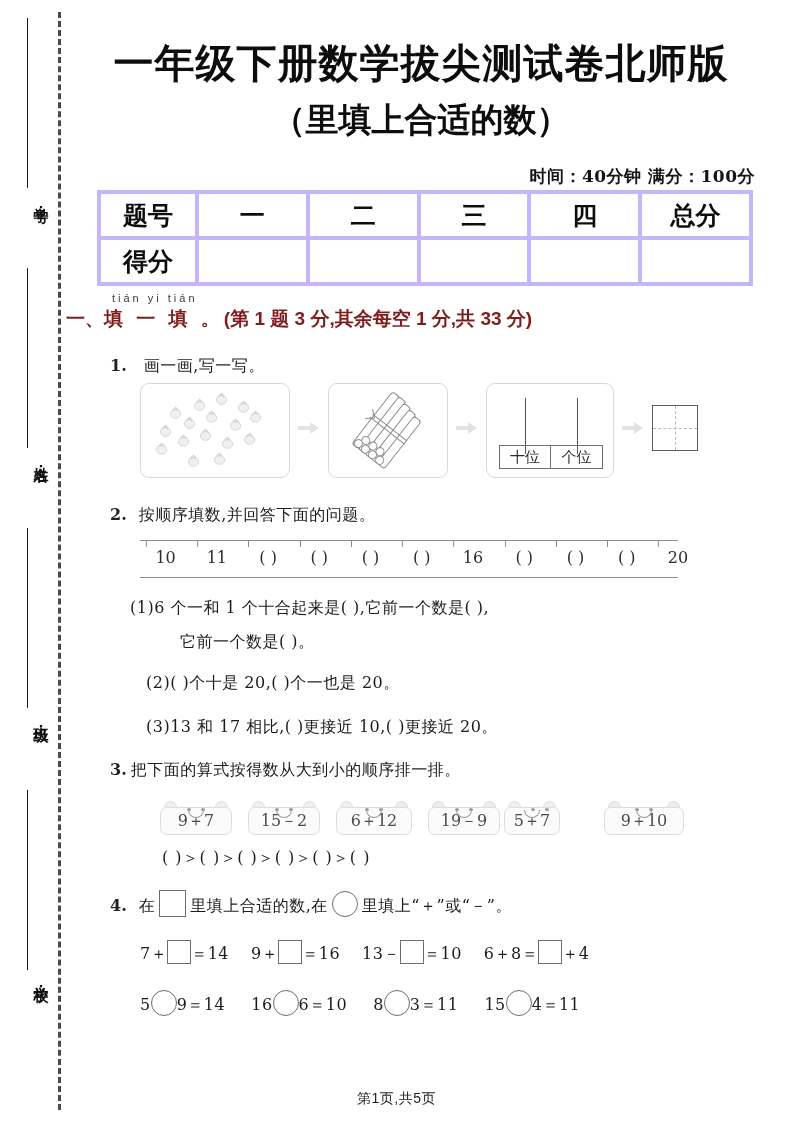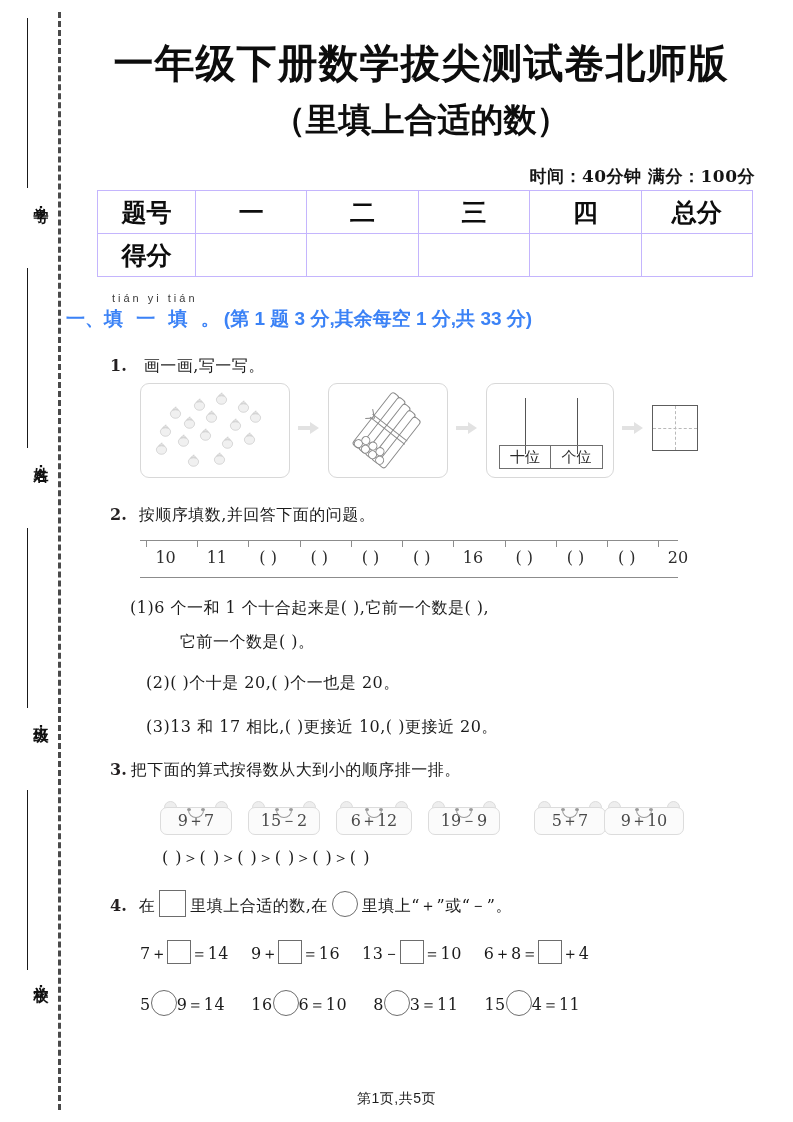--- a/index.html
+++ b/index.html
@@ -61,21 +61,21 @@
     text-align:right;
   }
 
   
   .score-table{
     position:absolute;left:97px;top:190px;
     border-collapse:collapse;
     width:656px;
   }
   .score-table td{
-    border:1px solid #c4b5fd;
+    border:4px solid #c4b5fd;
     height:40px;
     text-align:center;
     vertical-align:middle;
     font-family:"DejaVu Serif",serif;
     font-weight:bold;
     font-size:25px;
     color:#0d0d0d;
   }
   .score-table td.hd{width:98px;}
   .score-table td.blank{width:112px;}
@@ -83,21 +83,21 @@
   
   .sec-wrap{position:absolute;left:66px;top:292px;width:700px;}
   .pinyin{
     position:absolute;left:46px;top:0;
     font-family:"Liberation Sans","DejaVu Sans",sans-serif;
     font-size:11px;color:#3a3a3a;letter-spacing:3px;
   }
   .sec-title{
     position:absolute;left:0;top:14px;
     font-family:"Liberation Sans","DejaVu Sans",sans-serif;
-    font-weight:bold;font-size:19px;color:#3b82f6;
+    font-weight:bold;font-size:19px;color:#7f1d1d;
     white-space:nowrap;
   }
   .sec-title .big{letter-spacing:4px;}
 
   
   .q-num{
     font-family:"DejaVu Serif",serif;
     font-weight:bold;font-size:16px;
   }
   .q-text{
@@ -444,21 +444,21 @@
         <div class="mouth"></div>
       </div>
       <div class="bear" style="left: 268px; width: 72px;">
         <div class="ear" style="left:4px;"></div>
         <div class="ear" style="right:4px;"></div>
         <div class="bear-body">19－9</div>
         <div class="eye" style="left:27px;"></div>
         <div class="eye" style="left:41px;"></div>
         <div class="mouth"></div>
       </div>
-      <div class="bear" style="left: 374px; width: 72px;">
+      <div class="bear" style="left: 344px; width: 56px;">
         <div class="ear" style="left:4px;"></div>
         <div class="ear" style="right:4px;"></div>
         <div class="bear-body">5＋7</div>
         <div class="eye" style="left:27px;"></div>
         <div class="eye" style="left:41px;"></div>
         <div class="mouth"></div>
       </div>
       <div class="bear" style="left: 444px; width: 80px;">
         <div class="ear" style="left:4px;"></div>
         <div class="ear" style="right:4px;"></div>

